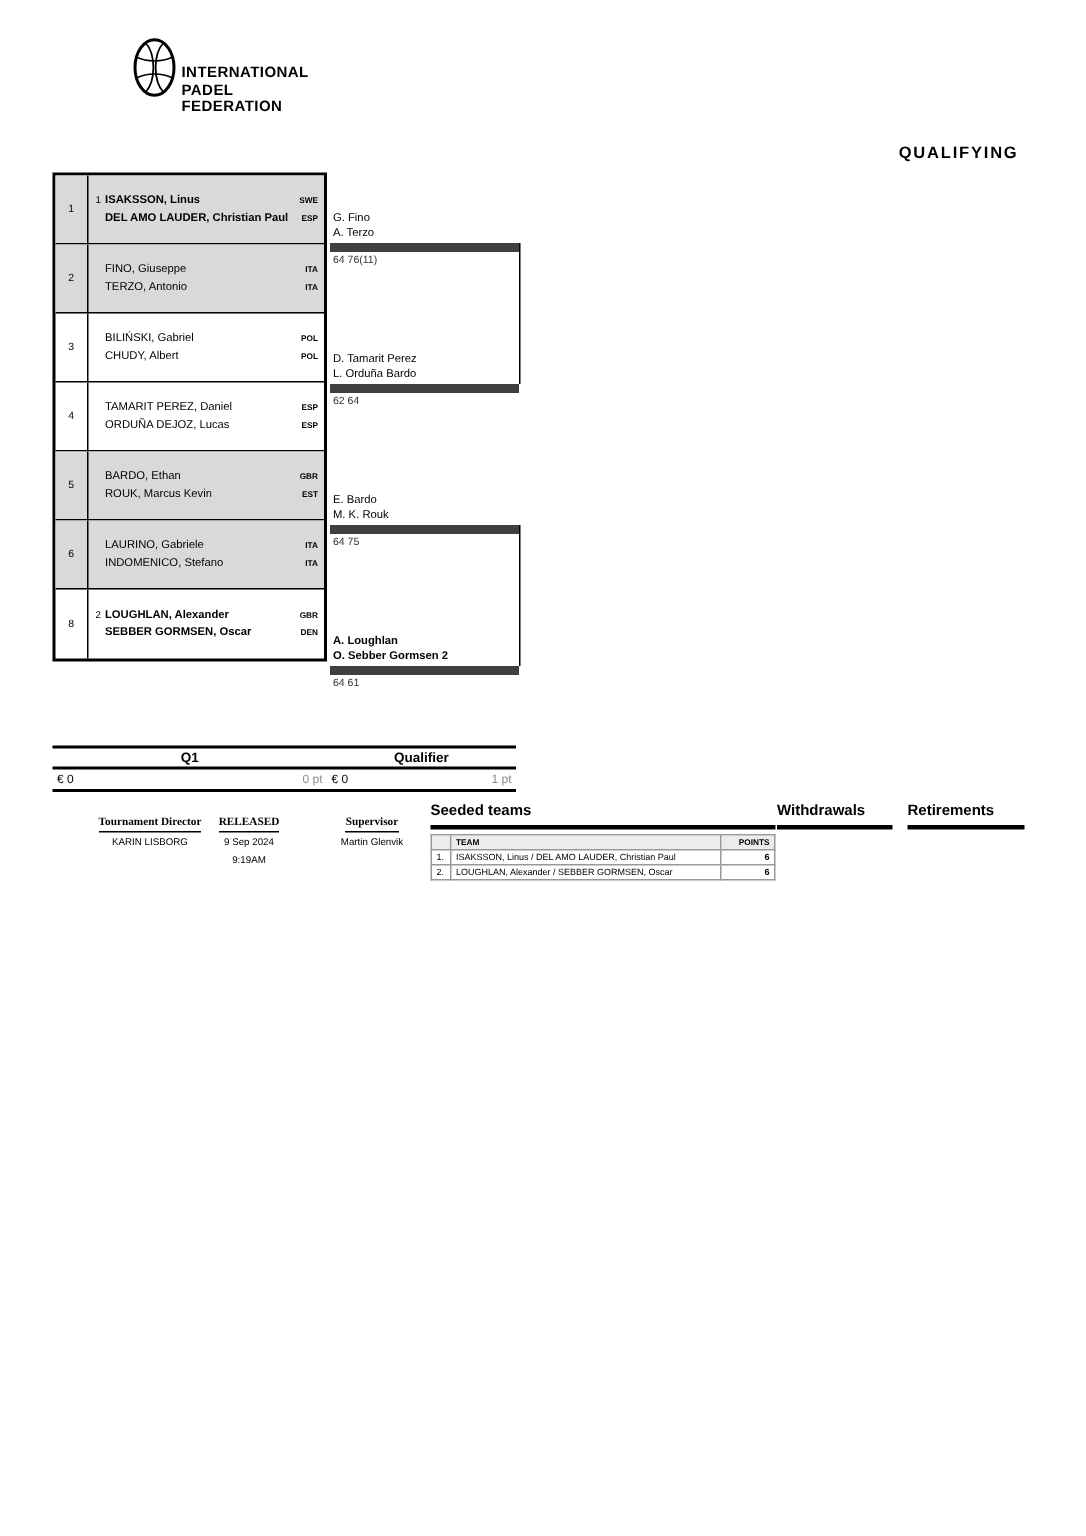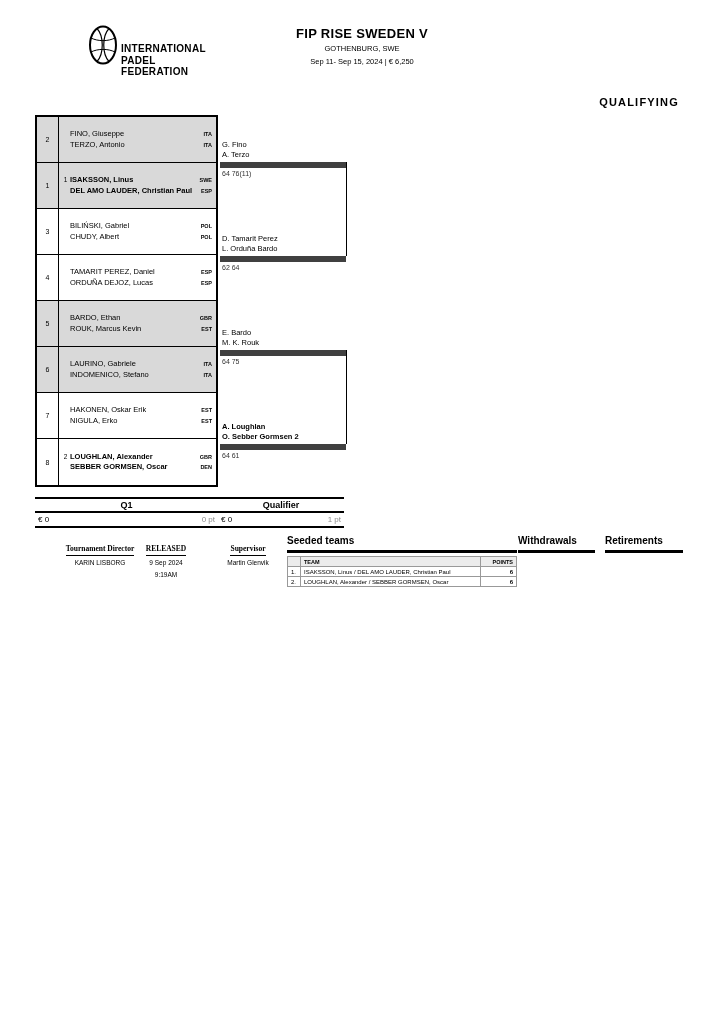--- a/index.html
+++ b/index.html
@@ -75,62 +75,57 @@
       <path d="M4 14 C11 17.5, 21 17.5, 28 14" fill="none" stroke="#000" stroke-width="1"></path>
       <path d="M4 28 C11 24.5, 21 24.5, 28 28" fill="none" stroke="#000" stroke-width="1"></path>
     </svg>
   </div>
   <div class="org-text">
     <div>INTERNATIONAL</div>
     <div>PADEL</div>
     <div>FEDERATION</div>
   </div>
 
-  <div class="title-block">
-    <div class="event-title">FIP RISE SWEDEN V</div>
-    <div class="event-location">GOTHENBURG, SWE</div>
-    <div class="event-dates">Sep 11- Sep 15, 2024   |   € 6,250</div>
-  </div>
 
   <div class="section-heading">QUALIFYING</div>
 
   <div class="bracket-table">
-
-    <div class="b-row shaded">
-      <div class="num-cell">2</div>
-      <div class="team-cell">
-        <div class="team-line">
-          <span class="seed"></span>
-          <span class="p-name">FINO, Giuseppe</span>
-          <span class="c-code">ITA</span>
-        </div>
-        <div class="team-line">
-          <span class="seed"></span>
-          <span class="p-name">TERZO, Antonio</span>
-          <span class="c-code">ITA</span>
-        </div>
-      </div>
-    </div>
 
     <div class="b-row shaded bold">
       <div class="num-cell">1</div>
       <div class="team-cell">
         <div class="team-line">
           <span class="seed">1</span>
           <span class="p-name">ISAKSSON, Linus</span>
           <span class="c-code">SWE</span>
         </div>
         <div class="team-line">
           <span class="seed"></span>
           <span class="p-name">DEL AMO LAUDER, Christian Paul</span>
           <span class="c-code">ESP</span>
         </div>
       </div>
     </div>
 
+    <div class="b-row shaded">
+      <div class="num-cell">2</div>
+      <div class="team-cell">
+        <div class="team-line">
+          <span class="seed"></span>
+          <span class="p-name">FINO, Giuseppe</span>
+          <span class="c-code">ITA</span>
+        </div>
+        <div class="team-line">
+          <span class="seed"></span>
+          <span class="p-name">TERZO, Antonio</span>
+          <span class="c-code">ITA</span>
+        </div>
+      </div>
+    </div>
+
     <div class="b-row">
       <div class="num-cell">3</div>
       <div class="team-cell">
         <div class="team-line">
           <span class="seed"></span>
           <span class="p-name">BILIŃSKI, Gabriel</span>
           <span class="c-code">POL</span>
         </div>
         <div class="team-line">
           <span class="seed"></span>
@@ -181,35 +176,20 @@
           <span class="c-code">ITA</span>
         </div>
         <div class="team-line">
           <span class="seed"></span>
           <span class="p-name">INDOMENICO, Stefano</span>
           <span class="c-code">ITA</span>
         </div>
       </div>
     </div>
 
-    <div class="b-row">
-      <div class="num-cell">7</div>
-      <div class="team-cell">
-        <div class="team-line">
-          <span class="seed"></span>
-          <span class="p-name">HAKONEN, Oskar Erik</span>
-          <span class="c-code">EST</span>
-        </div>
-        <div class="team-line">
-          <span class="seed"></span>
-          <span class="p-name">NIGULA, Erko</span>
-          <span class="c-code">EST</span>
-        </div>
-      </div>
-    </div>
 
     <div class="b-row bold">
       <div class="num-cell">8</div>
       <div class="team-cell">
         <div class="team-line">
           <span class="seed">2</span>
           <span class="p-name">LOUGHLAN, Alexander</span>
           <span class="c-code">GBR</span>
         </div>
         <div class="team-line">

